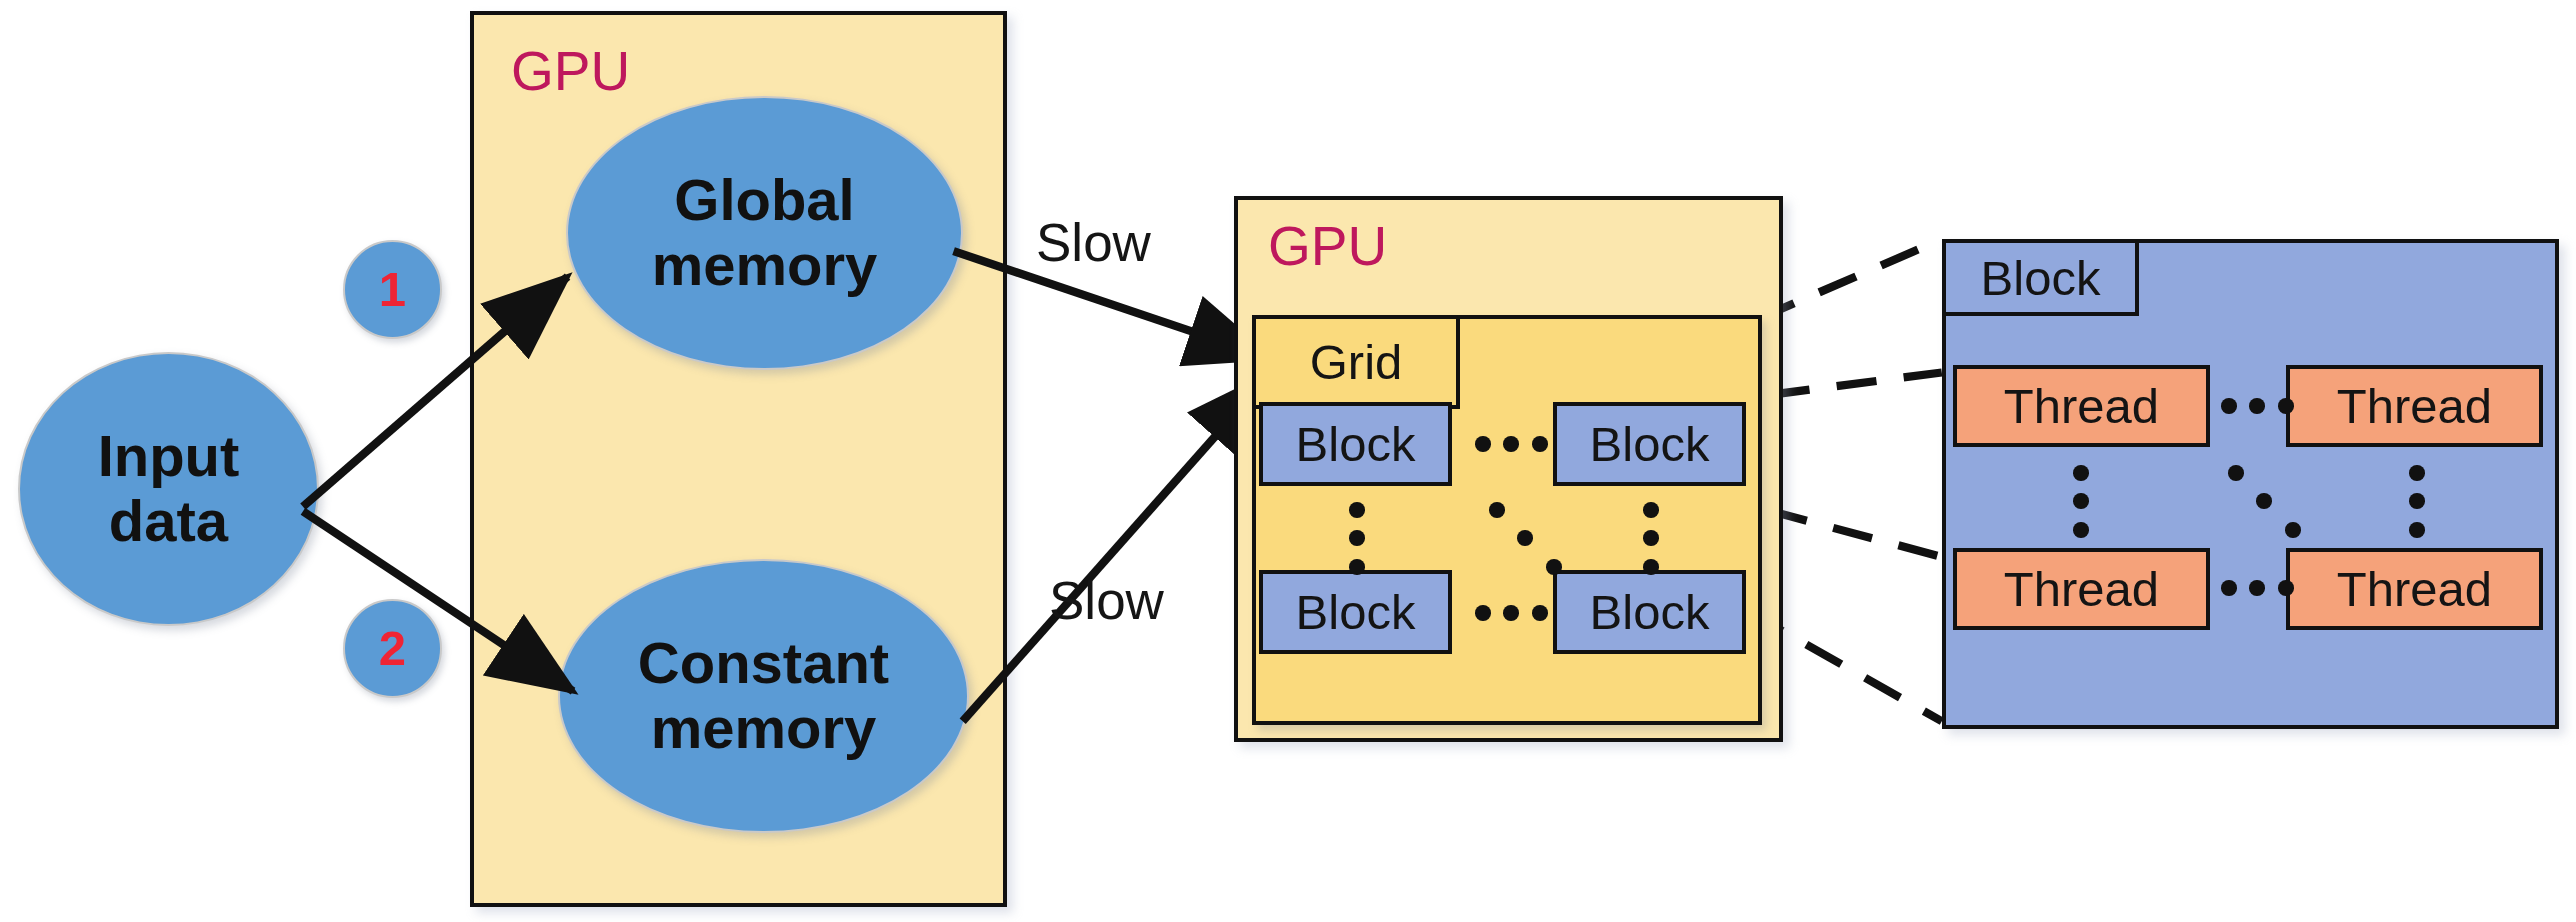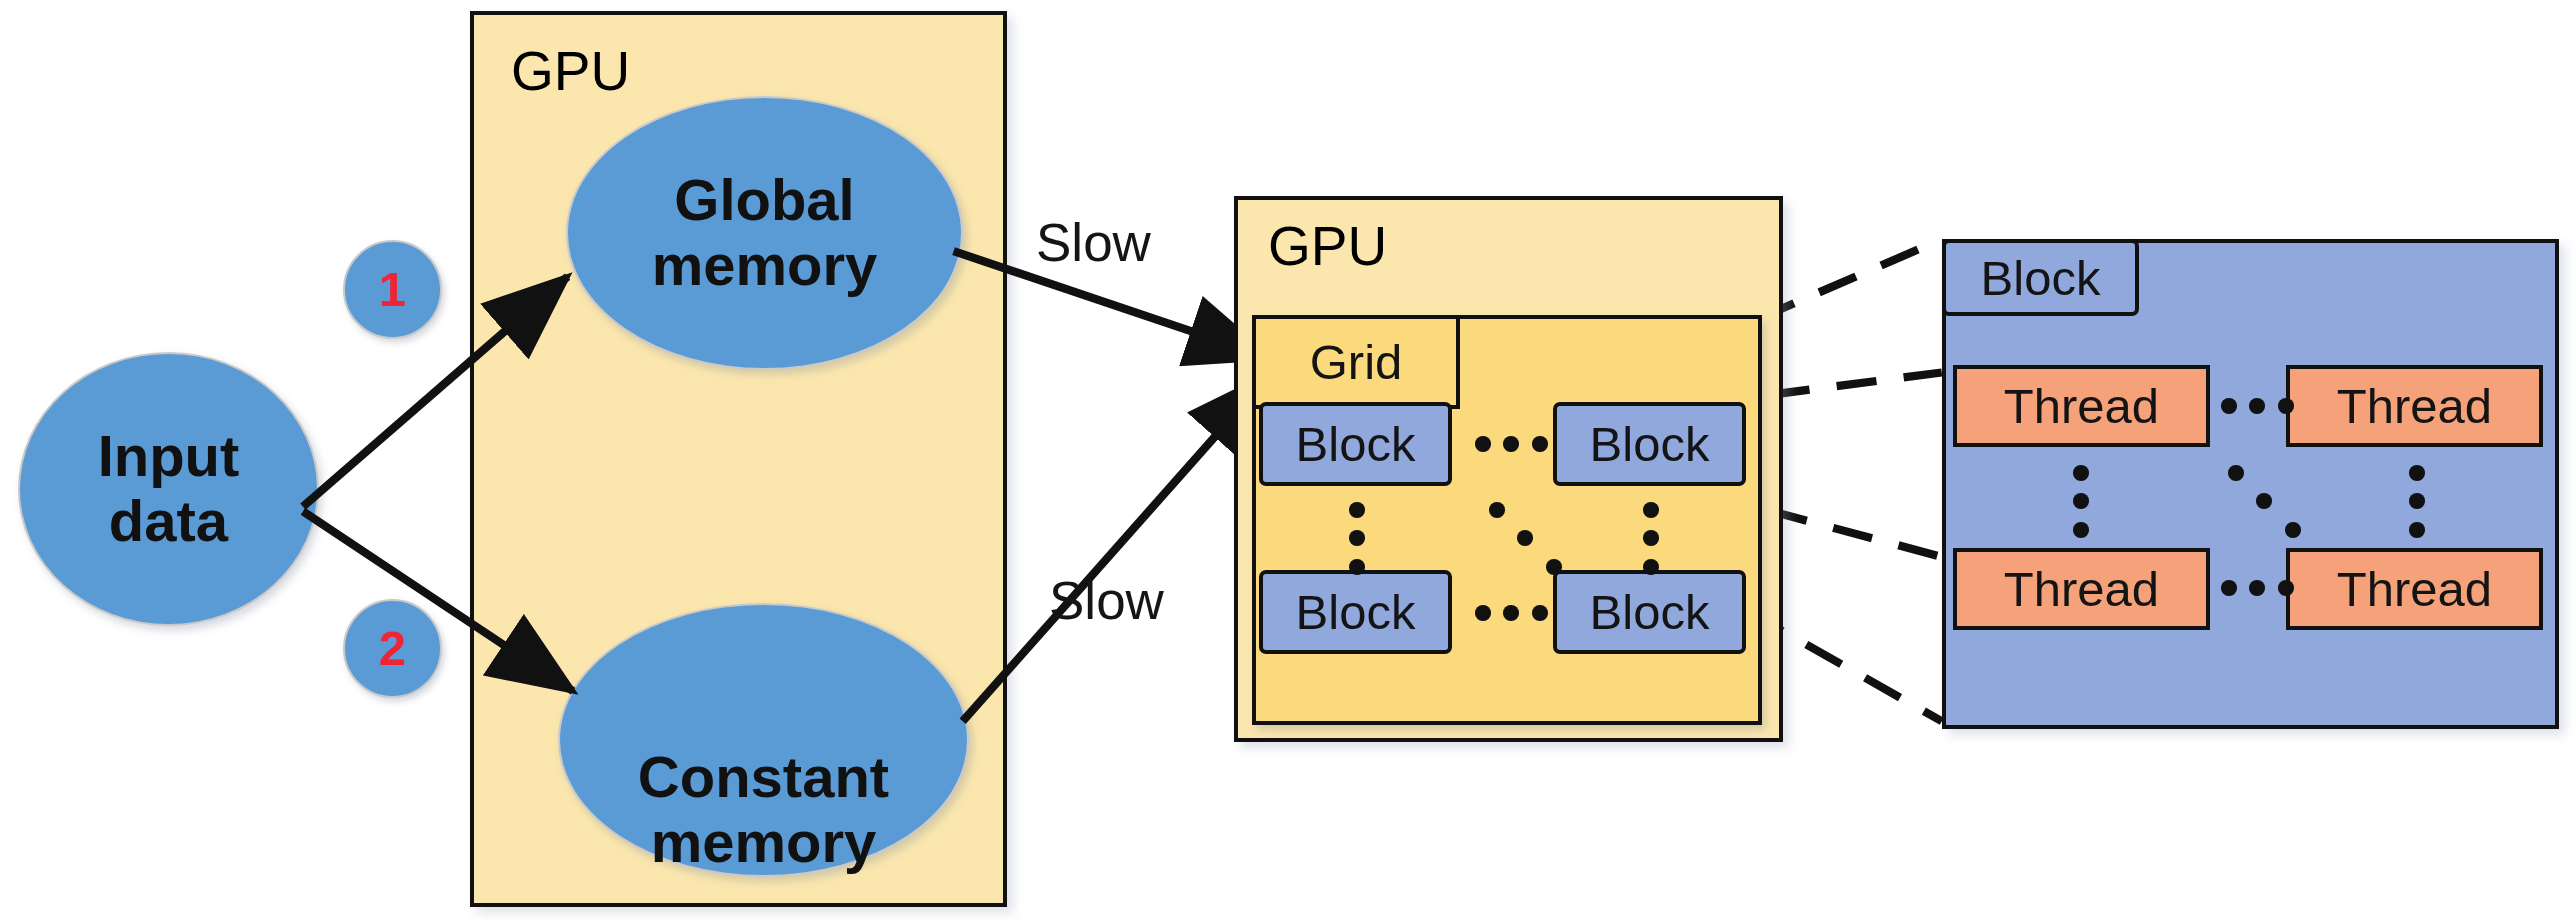--- a/index.html
+++ b/index.html
@@ -62,21 +62,21 @@
   
   .gpu-box {
     background: #fbe7ae;
     border: 4.6px solid #111111;
     box-shadow: 5.5px 6.4px 10px rgba(150,160,185,0.30);
     display: block;
   }
   .gpu-label {
     position: absolute;
     font-size: 55px;
-    color: #000000;
+    color: #be185d;
     line-height: 1;
   }
 
   
   .grid-panel {
     position: absolute;
     background: #fada7d;
     border: 4.6px solid #111111;
     box-shadow: 4.6px 5.5px 8.2px rgba(150,150,150,0.35);
   }
@@ -86,21 +86,21 @@
     box-sizing: border-box;
     display: flex;
     align-items: center;
     justify-content: center;
     border: 4.6px solid #111111;
     font-size: 49px;
     color: #141414;
     white-space: nowrap;
   }
   .chip-grid  { background: #fada7d; }
-  .chip-block { background: #91a8dd; border-radius: 7px; }
+  .chip-block { background: #91a8dd; }
   .chip-thread{ background: #f5a27a; }
 
   
   .block-panel {
     position: absolute;
     background: #91a8dd;
     border: 4.6px solid #111111;
     box-shadow: 5.5px 6.4px 10px rgba(150,160,185,0.30);
   }
 
@@ -130,21 +130,21 @@
 <div id="stage">
 
   <div class="gpu-box" style="position:absolute; left:470px; top:11px; width:529px; height:888px;"></div>
   <div class="gpu-label" style="left:511px; top:44px;">GPU</div>
 
   <div class="node ellipse" style="left:566px; top:96px; width:397px; height:274px; flex-direction:column;">
     <span>Global</span>
     <span>memory</span>
   </div>
 
-  <div class="node ellipse" style="left:558px; top:603px; width:411px; height:274px; flex-direction:column;justify-content:flex-end;">
+  <div class="node ellipse" style="left:558px; top:559px; width:411px; height:274px; flex-direction:column;">
     <span>Constant</span>
     <span>memory</span>
   </div>
 
   <div class="node ellipse" style="left:18px; top:352px; width:301px; height:274px; flex-direction:column;text-align:right;">
     <span>Input</span>
     <span>data</span>
   </div>
 
   <div class="node badge" style="left:343px; top:240px; width:99px; height:99px;">

